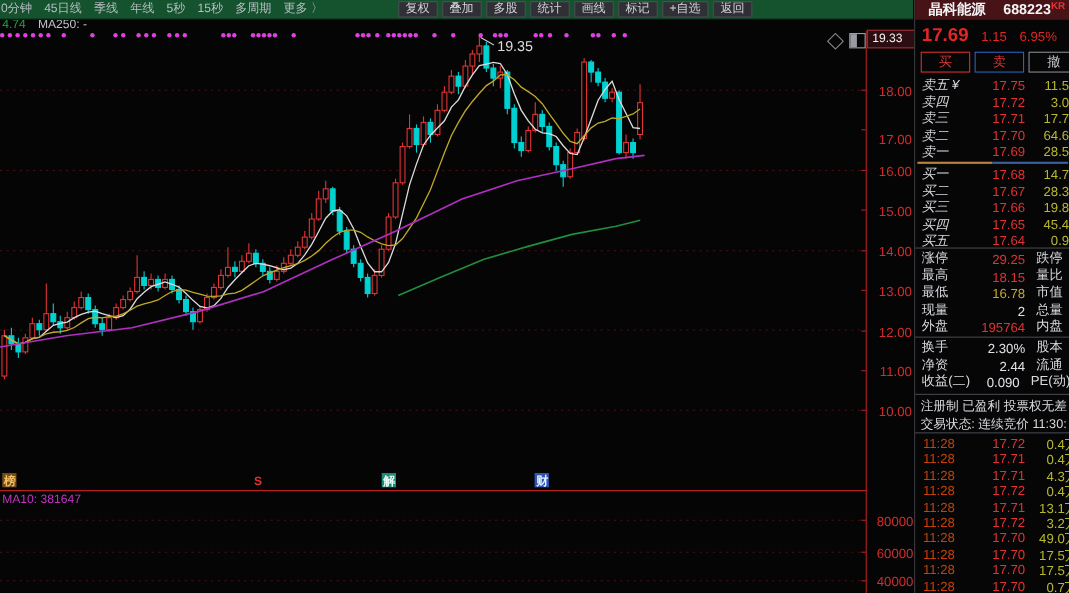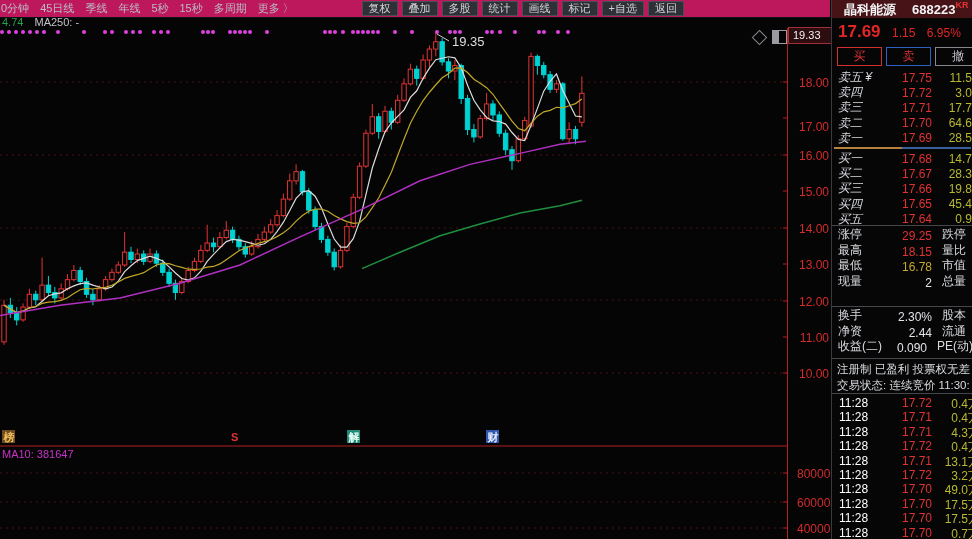--- a/index.html
+++ b/index.html
@@ -1,19 +1,19 @@
 <!DOCTYPE html>
 <html><head>
 <meta charset="utf-8">
 <style>
   html,body{margin:0;padding:0;background:#000;}
   #screen{position:relative;width:972px;height:539px;background:#050506;overflow:hidden;
     font-family:"Liberation Sans","DejaVu Sans",sans-serif;-webkit-font-smoothing:antialiased;}
   
-  #toolbar{position:absolute;left:0;top:0;width:830px;height:17px;background:#be185d;z-index:6;
+  #toolbar{position:absolute;left:0;top:0;width:830px;height:17px;background:#14532d;z-index:6;
     border-bottom:1px solid #101014;}
   #toolbar-left{position:absolute;left:1px;top:1px;display:flex;gap:11px;white-space:nowrap;}
   #toolbar-left .titem{font-size:11px;color:#b9bdc5;line-height:15px;}
   #clock-icon{position:absolute;left:487px;top:2px;width:11px;height:11px;border:1.5px solid #6e7076;border-radius:50%;}
   #toolbar-right{position:absolute;right:146px;top:1px;display:flex;gap:4px;}
   #toolbar-right .tbtn{font-size:11px;color:#d2d4da;line-height:13px;background:#2e3036;
     border:1px solid #4a4d55;padding:0 6px;border-radius:1px;white-space:nowrap;}
   
   #ma-header{position:absolute;left:2px;top:16px;z-index:5;font-size:11px;white-space:nowrap;}
   #ma-header .g{color:#22a24a;}
@@ -55,21 +55,21 @@
   .st-row .l1{width:46px;color:#d8dade;white-space:nowrap;}
   .st-row .v1{width:48px;text-align:right;white-space:nowrap;}
   .st-row .l2{margin-left:10px;color:#d8dade;white-space:nowrap;}
   #stats1{position:absolute;left:0;top:228px;width:141px;}
   #stats2{position:absolute;left:0;top:309px;width:141px;}
   .c-red{color:#e03232;} .c-yellow{color:#c8a828;} .c-white{color:#e2e3e7;}
   #info1{position:absolute;left:5px;top:362px;font-size:11.5px;color:#d8dade;white-space:nowrap;}
   #info2{position:absolute;left:5px;top:378px;font-size:11.5px;color:#d8dade;white-space:nowrap;}
   #tape{position:absolute;left:0;top:396px;width:141px;}
   .tp-row{position:relative;height:14.4px;font-size:12px;}
-  .tp-row .tm{position:absolute;left:7px;color:#ffffff;}
+  .tp-row .tm{position:absolute;left:7px;color:#c2410c;}
   .tp-row .pr{position:absolute;left:44px;width:56px;text-align:right;color:#e03232;}
   .tp-row .vl{position:absolute;right:-7px;color:#b8b830;white-space:nowrap;}
   
   #vol-ma-label{position:absolute;left:2px;top:448px;font-size:11px;color:#c832c8;z-index:5;}
   #chart-svg{position:absolute;left:0;top:0;z-index:1;}
 </style>
 </head>
 <body>
 <div id="screen">
 
@@ -482,20 +482,25 @@
         <div class="st-row">
           <span class="l1">最低</span>
           <span class="v1 c-yellow">16.78</span>
           <span class="l2">市值</span>
         </div>
         <div class="st-row">
           <span class="l1">现量</span>
           <span class="v1 c-white">2</span>
           <span class="l2">总量</span>
         </div>
+        <div class="st-row">
+          <span class="l1">外盘</span>
+          <span class="v1 c-red">195764</span>
+          <span class="l2">内盘</span>
+        </div>
       </div>
   <div class="hline" style="top:306px"></div>
   <div id="stats2">
         <div class="st-row">
           <span class="l1">换手</span>
           <span class="v1 c-white">2.30%</span>
           <span class="l2">股本</span>
         </div>
         <div class="st-row">
           <span class="l1">净资</span>

